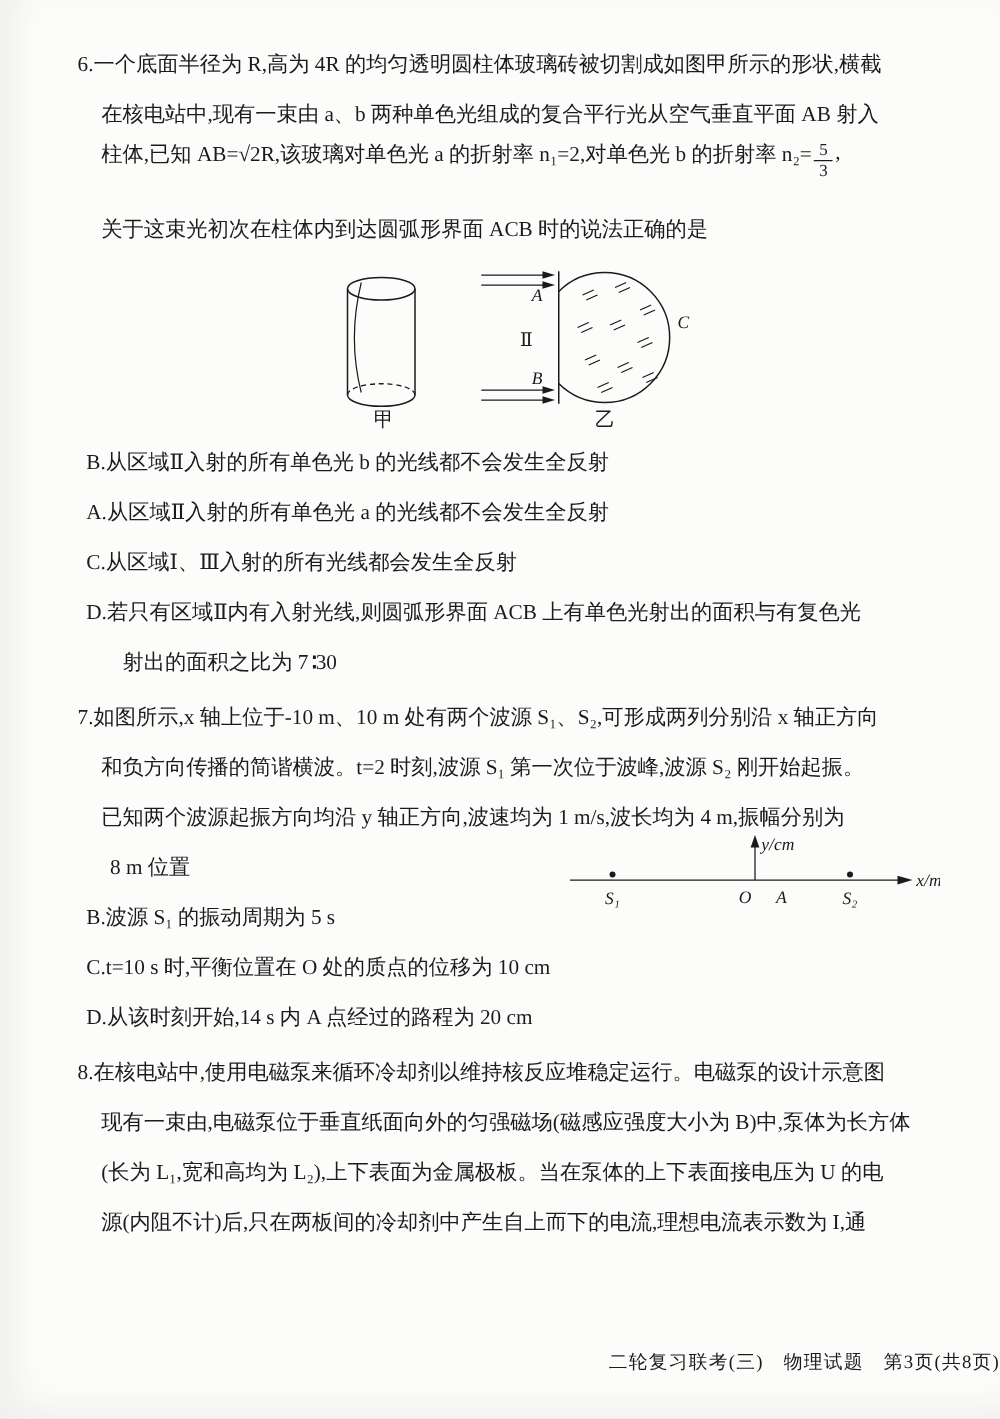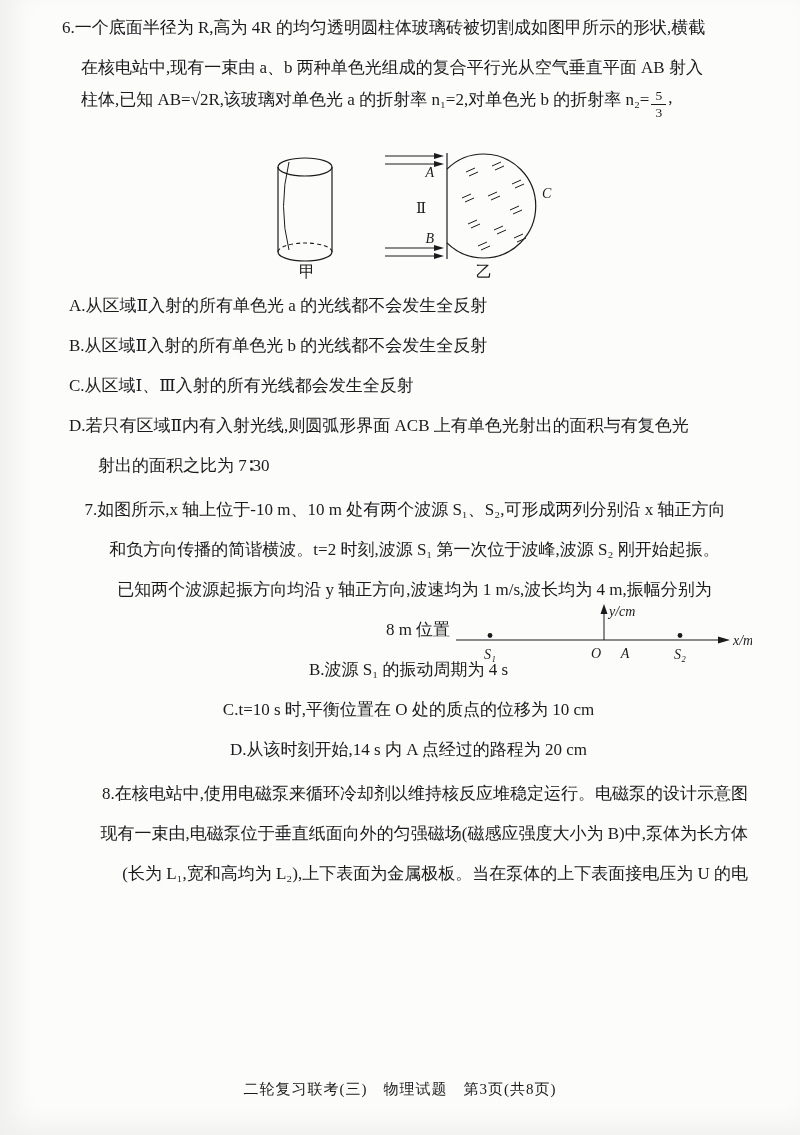--- a/index.html
+++ b/index.html
@@ -7,34 +7,34 @@
     position:relative;
     width:800px; height:1135px;
     margin:0 auto;
     background:#fcfcfa;
     font-family:"Liberation Serif","DejaVu Serif",serif;
     color:#1b1b1d;
     font-size:17px;
     overflow:hidden;
     box-shadow: inset 14px -10px 26px rgba(0,0,0,0.05);
   }
-  .content { padding:8px 52px 0 62px; }
+  .content { padding:32px 52px 0 62px; }
   .line { line-height:40px; white-space:nowrap; }
   .cont { padding-left:19px; }
   .opt  { padding-left:7px; }
   .optcont-d { padding-left:36px; }
   .optcont-a { padding-left:26px; }
   .frac-line { display:flex; align-items:flex-start; height:52px; white-space:nowrap; padding-left:19px; }
   .frac { display:inline-flex; flex-direction:column; align-items:center; font-size:13.5px; line-height:1.2; margin:0 2px; }
   .frac .num { border-bottom:1.2px solid #1b1b1d; padding:0 4px; }
   .frac .den { padding:0 4px; }
   .fig6-row { display:flex; align-items:flex-end; gap:30px; margin:6px 0 4px 198px; }
   .q7-opts { position:relative; }
   .fig7 { position:absolute; right:-4px; top:-8px; }
-  .footer { position:absolute; left:0; right:0; bottom:36px; text-align:center; font-size:15px; letter-spacing:1px; }
+  .footer { position:absolute; left:0; right:0; bottom:36px; text-align:right; font-size:15px; letter-spacing:1px; }
   svg { display:block; }
   svg .stroke { stroke:#1b1b1d; stroke-width:1.2; fill:none; }
   svg .thin { stroke:#1b1b1d; stroke-width:1; fill:none; }
   svg .dash { stroke:#1b1b1d; stroke-width:1.1; fill:none; stroke-dasharray:4 3; }
   svg text { font-family:"Liberation Serif","DejaVu Serif",serif; fill:#1b1b1d; font-size:15px; }
   svg text.var { font-style:italic; font-size:14px; }
   svg text.cjk { font-size:16px; }
   svg .fillb { fill:#1b1b1d; stroke:none; }
 </style>
 </head>
@@ -47,20 +47,21 @@
       <div class="line">6.一个底面半径为 R,高为 4R 的均匀透明圆柱体玻璃砖被切割成如图甲所示的形状,横截</div>
       <div class="line cont">在核电站中,现有一束由 a、b 两种单色光组成的复合平行光从空气垂直平面 AB 射入</div>
       <div class="frac-line">
         <span>柱体,已知 AB=√2R,该玻璃对单色光 a 的折射率 n₁=2,对单色光 b 的折射率 n₂=</span>
         <span class="frac">
           <span class="num">5</span>
           <span class="den">3</span>
         </span>
         <span>,</span>
       </div>
+      <div class="line cont">关于这束光初次在柱体内到达圆弧形界面 ACB 时的说法正确的是</div>
 
       <div class="fig6-row">
         <svg width="92" height="132" viewBox="0 0 92 132">
           <ellipse class="stroke" cx="45" cy="17" rx="27" ry="9"></ellipse>
           <path class="thin" d="M29 12 Q18 57 29 100"></path>
           <line class="stroke" x1="18" y1="17" x2="18" y2="102"></line>
           <line class="stroke" x1="72" y1="17" x2="72" y2="102"></line>
           <path class="stroke" d="M18 102 A27 9 0 0 0 72 102"></path>
           <path class="dash" d="M18 102 A27 9 0 0 1 72 102"></path>
           <text class="cjk" x="39" y="127">甲</text>
@@ -95,28 +96,28 @@
           </g>
 
           <text class="var" x="52" y="31" text-anchor="end">A</text>
           <text class="var" x="52" y="97" text-anchor="end">B</text>
           <text class="var" x="160" y="52">C</text>
           <text x="34" y="67">Ⅱ</text>
           <text class="cjk" x="94" y="131">乙</text>
         </svg>
       </div>
 
+      <div class="line opt">B.从区域Ⅱ入射的所有单色光 b 的光线都不会发生全反射</div>
       <div class="line opt">A.从区域Ⅱ入射的所有单色光 a 的光线都不会发生全反射</div>
-      <div class="line opt">B.从区域Ⅱ入射的所有单色光 b 的光线都不会发生全反射</div>
       <div class="line opt">C.从区域Ⅰ、Ⅲ入射的所有光线都会发生全反射</div>
       <div class="line opt">D.若只有区域Ⅱ内有入射光线,则圆弧形界面 ACB 上有单色光射出的面积与有复色光</div>
       <div class="line optcont-d">射出的面积之比为 7∶30</div>
     </div>
 
-    <div class="question" style="margin-top:4px;text-align:center;">
+    <div class="question" style="margin-top:4px;">
       <div class="line">7.如图所示,x 轴上位于-10 m、10 m 处有两个波源 S₁、S₂,可形成两列分别沿 x 轴正方向</div>
       <div class="line cont">和负方向传播的简谐横波。t=2 时刻,波源 S₁ 第一次位于波峰,波源 S₂ 刚开始起振。</div>
       <div class="line cont">已知两个波源起振方向均沿 y 轴正方向,波速均为 1 m/s,波长均为 4 m,振幅分别为</div>
 
       <div class="q7-opts">
         <svg class="fig7" width="300" height="64" viewBox="0 0 300 64">
 
           <line class="thin" x1="4" y1="38" x2="270" y2="38"></line>
           <polygon class="fillb" points="278,38 266,34.5 266,41.5"></polygon>
           <text class="var" x="281" y="43">x/m</text>
@@ -127,28 +128,29 @@
 
           <circle class="fillb" cx="38" cy="33.5" r="2.4"></circle>
           <text class="var" x="38" y="57" text-anchor="middle">S₁</text>
           <text class="var" x="144" y="56" text-anchor="middle">O</text>
           <text class="var" x="173" y="56" text-anchor="middle">A</text>
           <circle class="fillb" cx="228" cy="33.5" r="2.4"></circle>
           <text class="var" x="228" y="57" text-anchor="middle">S₂</text>
         </svg>
 
         <div class="line optcont-a">8 m 位置</div>
-        <div class="line opt">B.波源 S₁ 的振动周期为 4 s</div>
+        <div class="line opt">B.波源 S₁ 的振动周期为 5 s</div>
         <div class="line opt">C.t=10 s 时,平衡位置在 O 处的质点的位移为 10 cm</div>
         <div class="line opt">D.从该时刻开始,14 s 内 A 点经过的路程为 20 cm</div>
       </div>
     </div>
 
-    <div class="question" style="margin-top:4px;text-align:right;">
+    <div class="question" style="margin-top:4px;">
       <div class="line">8.在核电站中,使用电磁泵来循环冷却剂以维持核反应堆稳定运行。电磁泵的设计示意图</div>
       <div class="line cont">现有一束由,电磁泵位于垂直纸面向外的匀强磁场(磁感应强度大小为 B)中,泵体为长方体</div>
       <div class="line cont">(长为 L₁,宽和高均为 L₂),上下表面为金属极板。当在泵体的上下表面接电压为 U 的电</div>
+      <div class="line cont">源(内阻不计)后,只在两板间的冷却剂中产生自上而下的电流,理想电流表示数为 I,通</div>
     </div>
 
   </div>
 
   <div class="footer">二轮复习联考(三)　物理试题　第3页(共8页)</div>
 </div>
 
 </body></html>

